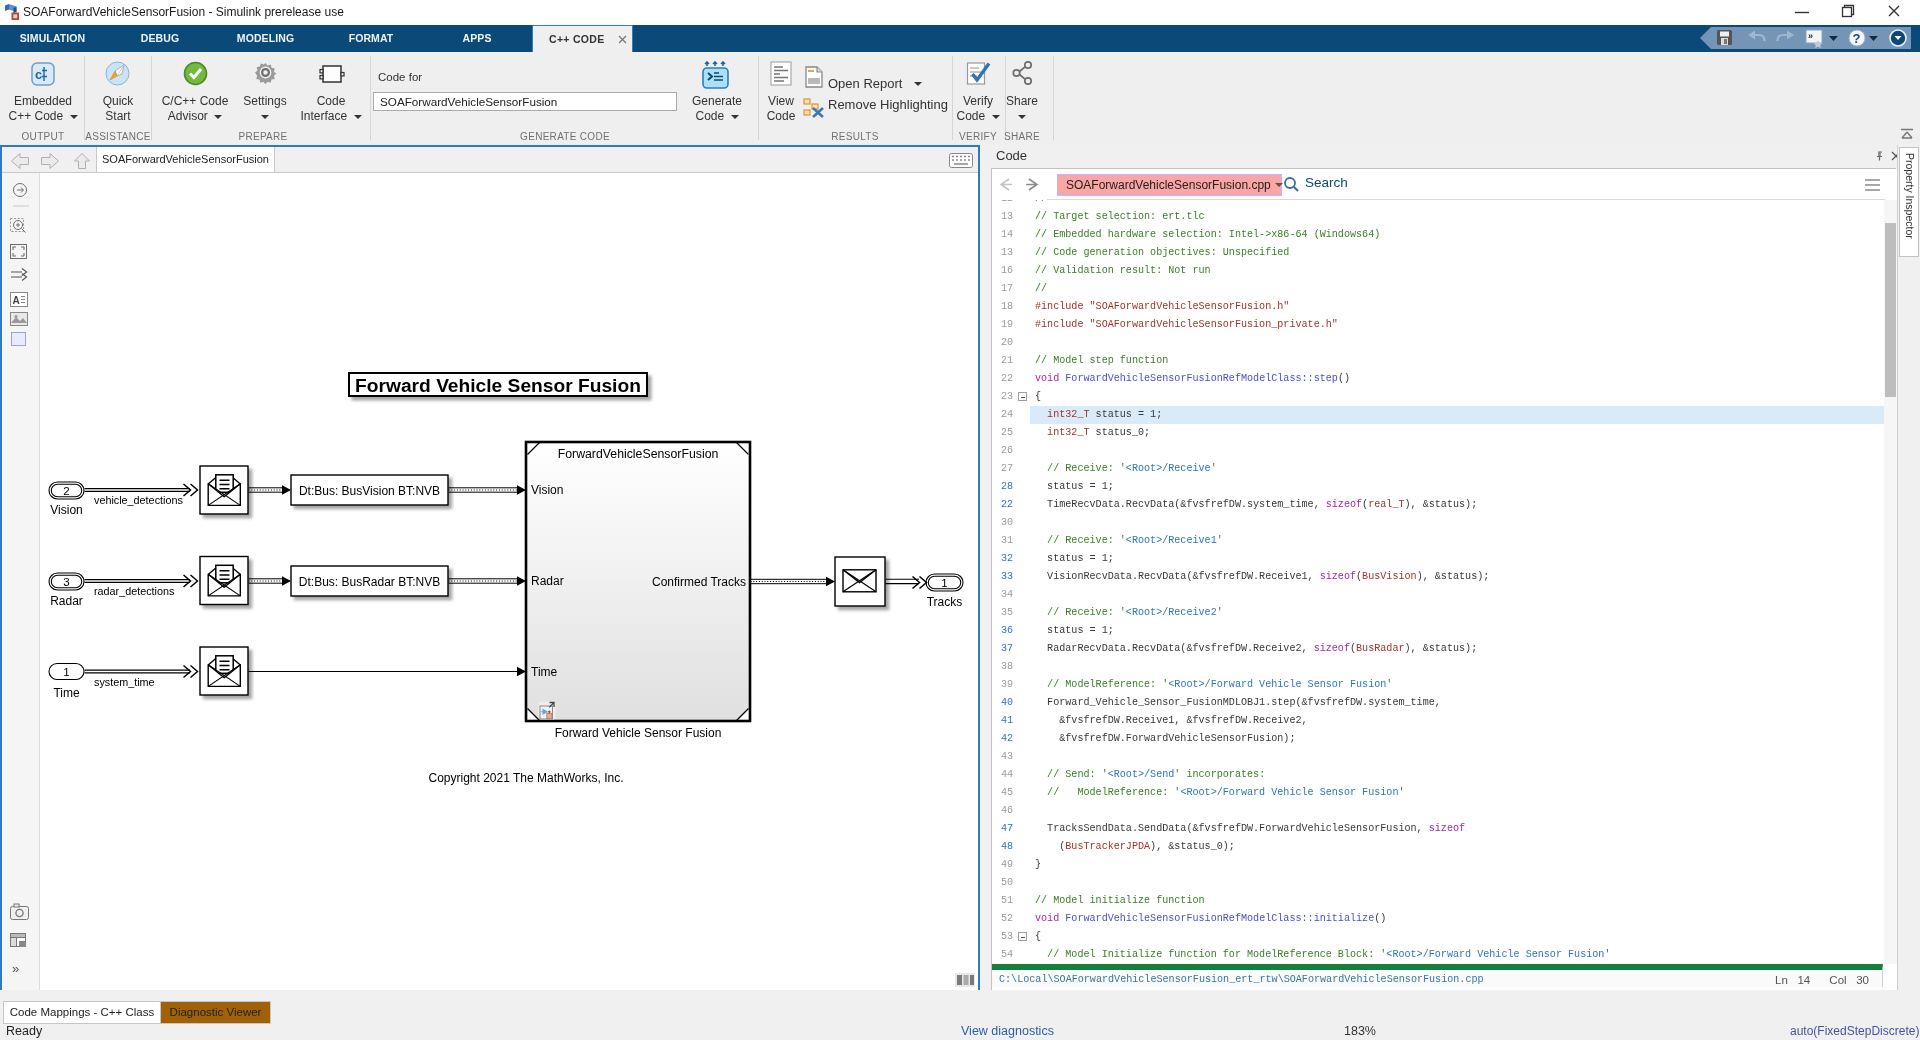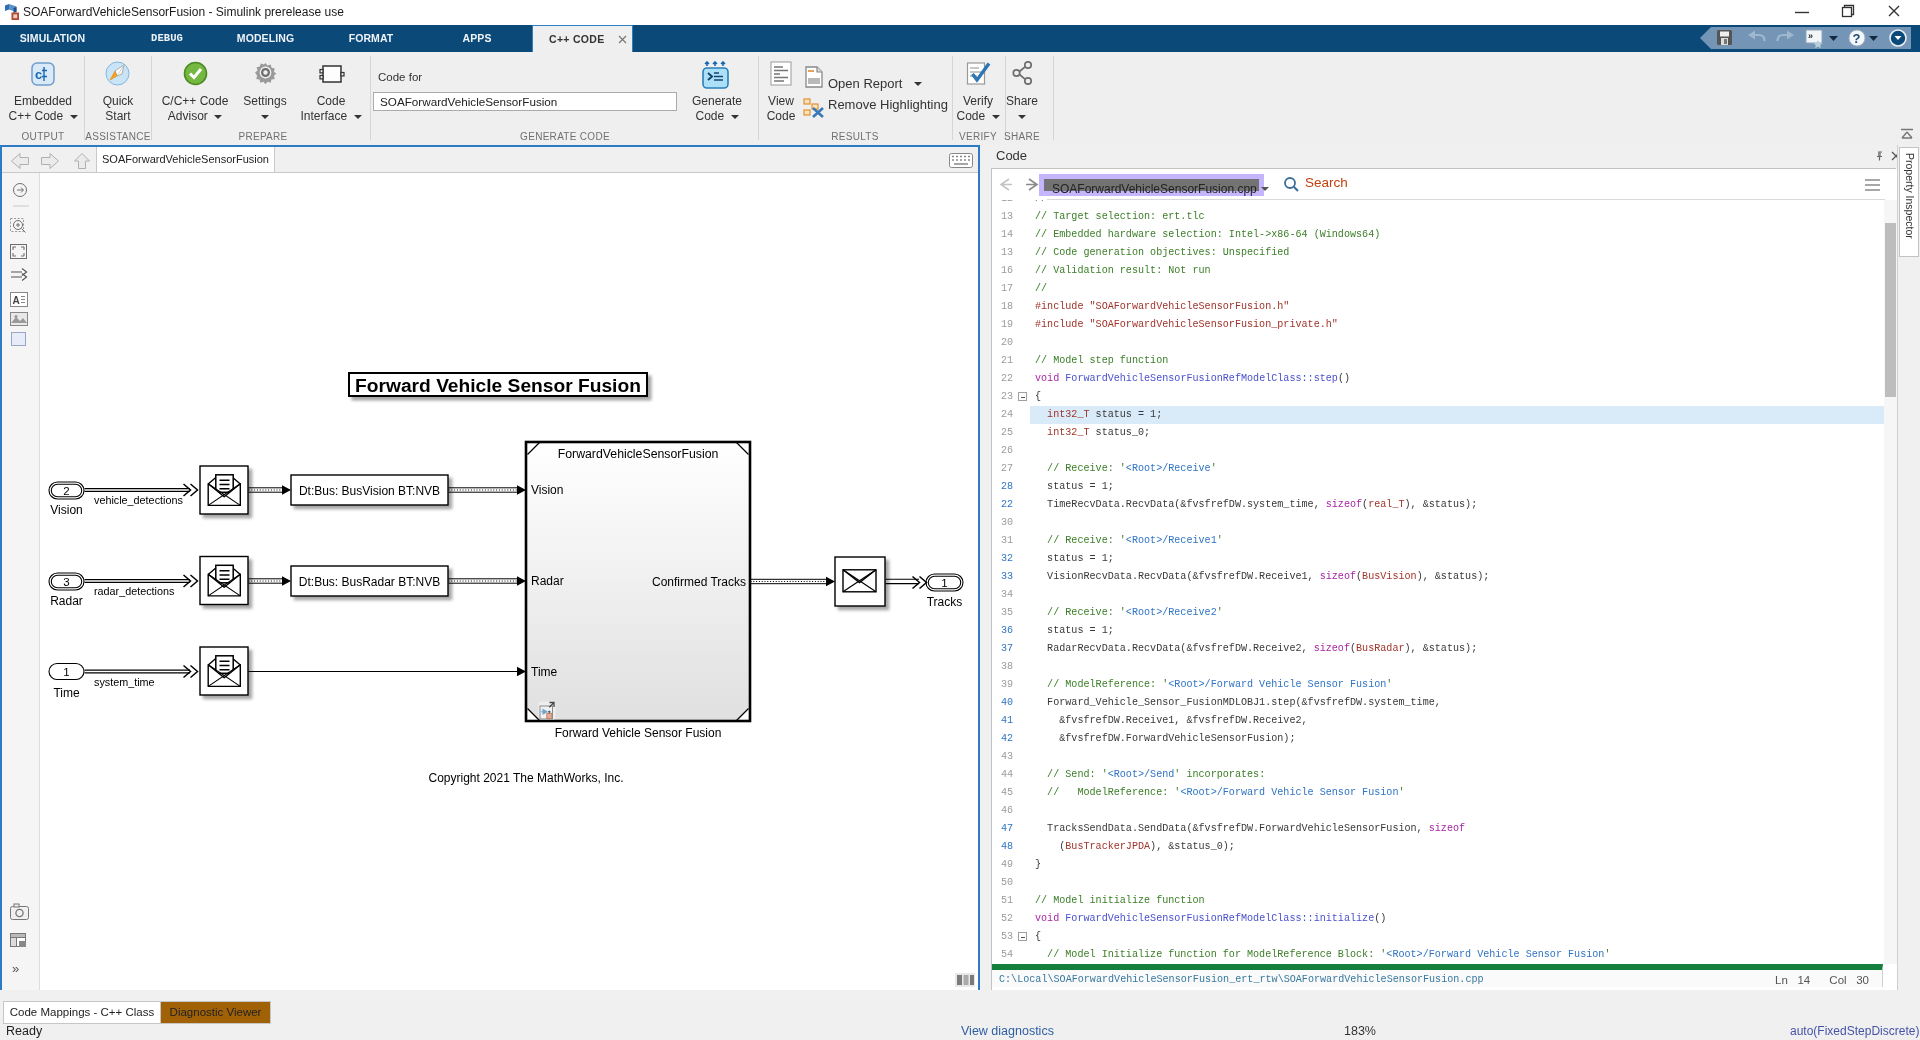--- a/index.html
+++ b/index.html
@@ -54,21 +54,21 @@
   <div id="titletext">SOAForwardVehicleSensorFusion - Simulink prerelease use</div>
   <svg class="abs" style="left:1794px;top:3px" width="120" height="18" viewBox="0 0 120 18">
     <line x1="1" y1="9.5" x2="15" y2="9.5" stroke="#333" stroke-width="1.4"></line>
     <rect x="48.5" y="4.5" width="9" height="9" fill="none" stroke="#333" stroke-width="1.3"></rect>
     <path d="M50.5 4.5 L50.5 2.5 L59.5 2.5 L59.5 11.5 L57.5 11.5" fill="none" stroke="#333" stroke-width="1.3"></path>
     <path d="M95 3 L105 13 M105 3 L95 13" stroke="#333" stroke-width="1.4"></path>
   </svg>
 </div>
 <div id="ribbon">
   <div class="rtab" style="left:12px;width:81px;">SIMULATION</div>
-  <div class="rtab" style="left:136px;width:62px;font-family:Liberation Mono, monospace;">DEBUG</div>
+  <div class="rtab" style="left:129px;width:62px;">DEBUG</div>
   <div class="rtab" style="left:228px;width:75px;">MODELING</div>
   <div class="rtab" style="left:341px;width:60px;">FORMAT</div>
   <div class="rtab" style="left:453px;width:48px;">APPS</div>
   <div id="activetab">C++ CODE<svg class="abs" style="left:85px;top:9px" width="9" height="9" viewBox="0 0 9 9">
         <path d="M1 1 L8 8 M8 1 L1 8" stroke="#777" stroke-width="1.2"></path>
       </svg></div>
   <div class="abs" style="left:1700px;top:2px;width:211px;height:22px;background:#7495b5;clip-path:polygon(11px 0,211px 0,211px 22px,11px 22px,0 11px);"></div>
   <svg class="abs" style="left:1711px;top:3px" width="200" height="20" viewBox="0 0 200 20">
     <g>
       <rect x="6" y="2" width="15" height="15" rx="1.5" fill="#555"></rect>
@@ -426,28 +426,28 @@
       <path d="M2 2 h4 M3 2 v4 M1 6.5 h5 M3.5 6.5 v4" stroke="#666" stroke-width="1.2" fill="none"></path>
       <rect x="2.2" y="2.2" width="2.6" height="3.6" fill="#888"></rect>
       <path d="M16 2 l8 8 M24 2 l-8 8" stroke="#555" stroke-width="1.3"></path>
     </svg>
     <div id="codebox">
       <div class="abs" style="left:0;top:0;width:905px;height:31px;background:#fff;">
         <svg class="abs" style="left:5px;top:8px" width="44" height="15" viewBox="0 0 44 15">
           <path d="M12 2 L4 7.5 L12 13 M4 7.5 H15" stroke="#c4c4c4" stroke-width="1.6" fill="none"></path>
           <path d="M32 2 L40 7.5 L32 13 M29 7.5 H40" stroke="#8a8a8a" stroke-width="1.6" fill="none"></path>
         </svg>
-        <div class="abs" style="left:47px;top:5px;width:225px;height:22px;border:5px solid #c4b5fd;background:#737373;font-size:12px;color:#222;line-height:20px;padding-left:8px;">SOAForwardVehicleSensorFusion.cpp
+        <div class="abs" style="left:65px;top:5px;width:225px;height:22px;border:1px solid #c4b5fd;background:#fca5a5;font-size:12px;color:#222;line-height:20px;padding-left:8px;">SOAForwardVehicleSensorFusion.cpp
           <span class="caret abs" style="left:214px;top:8px;border-top-color:#555;"></span>
         </div>
         <svg class="abs" style="left:291px;top:7px" width="17" height="17" viewBox="0 0 17 17">
           <circle cx="7" cy="7" r="5" fill="none" stroke="#3d6e99" stroke-width="1.8"></circle>
           <path d="M10.8 10.8 L15 15" stroke="#3d6e99" stroke-width="2"></path>
         </svg>
-        <div class="abs" style="left:313px;top:6px;font-size:13.5px;color:#c2410c;">Search</div>
+        <div class="abs" style="left:313px;top:6px;font-size:13.5px;color:#0c4a6e;">Search</div>
         <svg class="abs" style="left:872px;top:9px" width="17" height="14" viewBox="0 0 17 14">
           <path d="M1 2 h15 M1 7 h15 M1 12 h15" stroke="#8a8a8a" stroke-width="1.5"></path>
         </svg>
         <div class="abs" style="left:55px;top:30px;width:838px;height:1px;background:#d9d9d9;"></div>
       </div>
       <div id="codearea" class="abs" style="left:0;top:31px;width:892px;height:764px;overflow:hidden;background:#fff;">
         <div class="abs" style="left:38px;right:0;top:206px;height:18px;background:#d9ebf9;"></div>
         <div class="codeline" style="top:-10px"><span class="lnum">12</span><span class="ctext cm">//</span></div>
         <div class="codeline" style="top:8px"><span class="lnum">13</span><span class="ctext cm">// Target selection: ert.tlc</span></div>
         <div class="codeline" style="top:26px"><span class="lnum">14</span><span class="ctext cm">// Embedded hardware selection: Intel-&gt;x86-64 (Windows64)</span></div>

